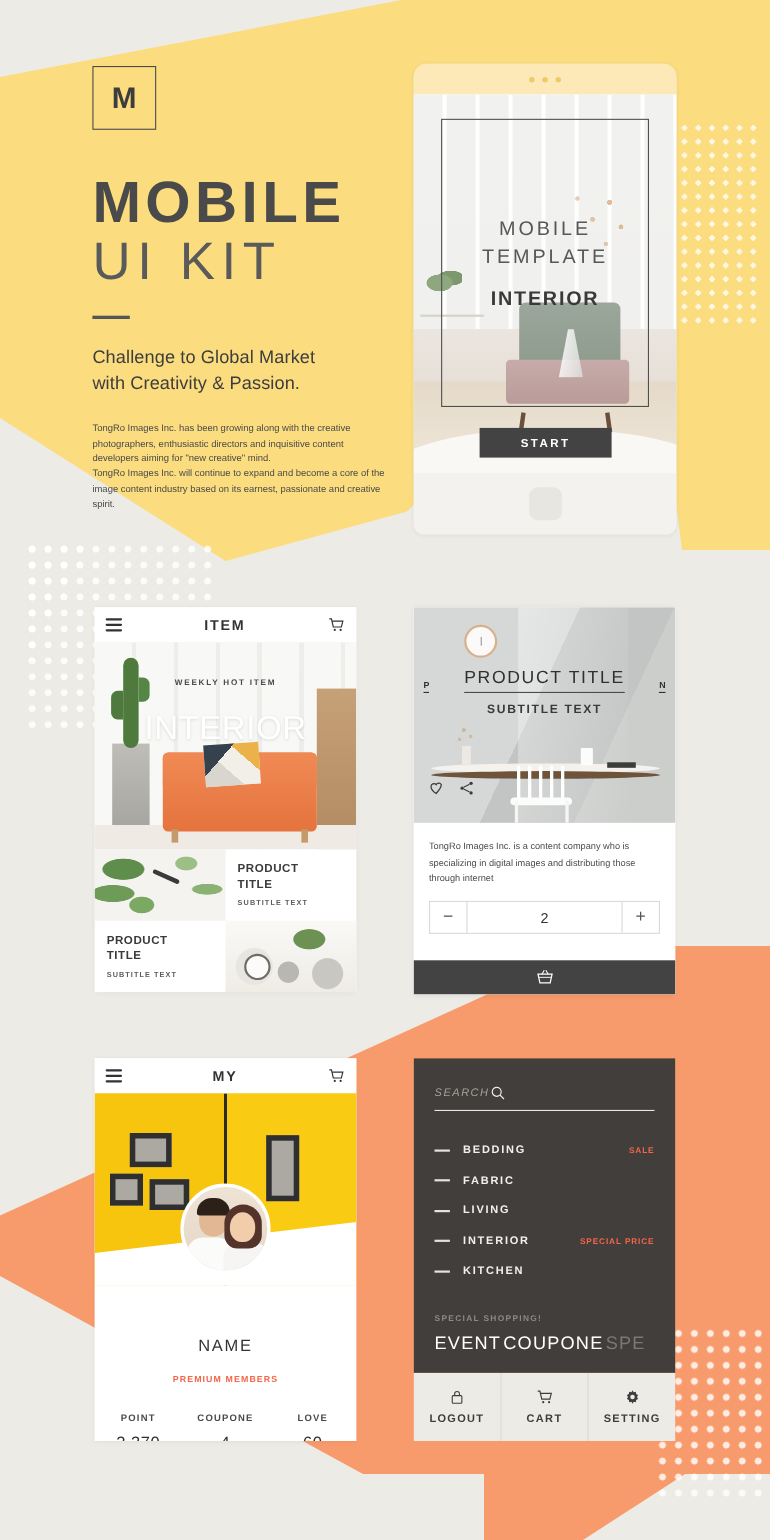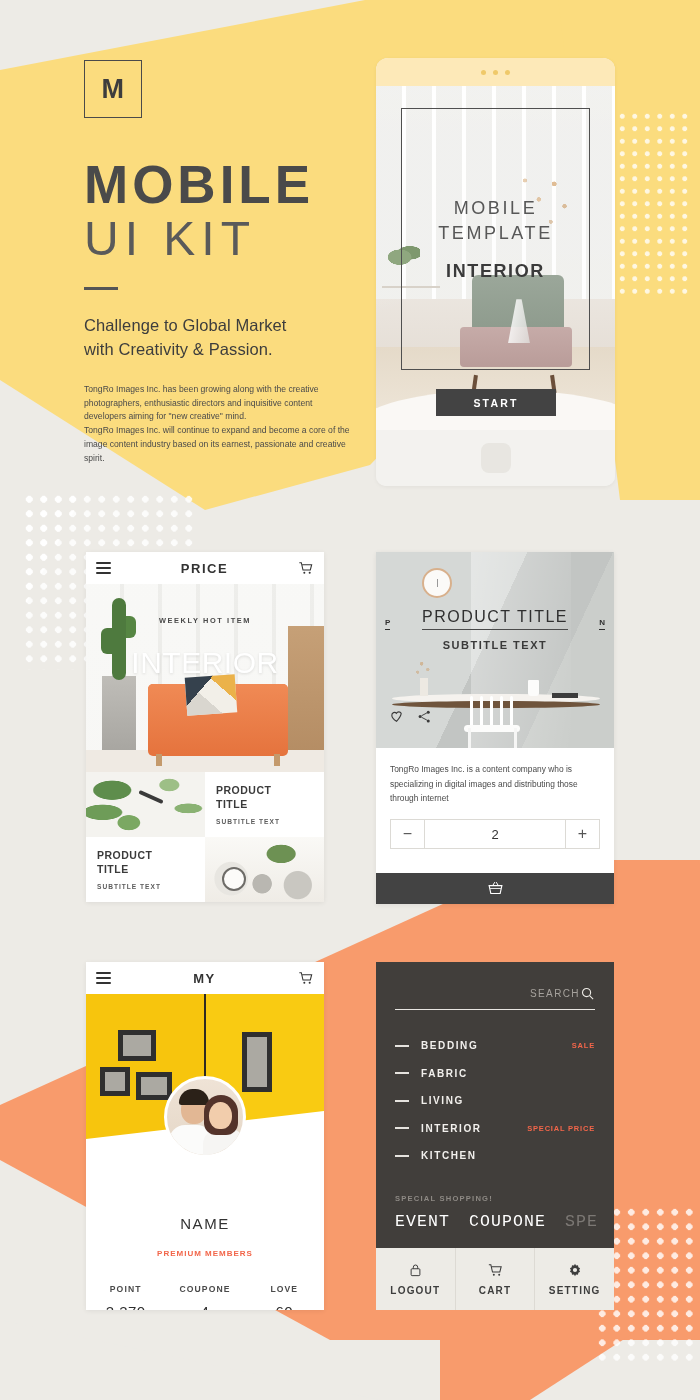--- a/index.html
+++ b/index.html
@@ -323,30 +323,30 @@
   .my-name { margin-top:46px; text-align:center; font-size:15px; letter-spacing:1.6px; color:#333; }
   .my-badge { margin-top:17px; text-align:center; font-size:8px; font-weight:bold; letter-spacing:1px; color:#F2664A; }
   .stats { margin-top:26px; display:flex; }
   .stat { flex:1; text-align:center; }
   .stat-label { font-size:8.6px; font-weight:bold; letter-spacing:1.1px; color:#4A4A4A; }
   .stat-value { margin-top:9px; font-size:15px; color:#2E2E2E; letter-spacing:0.5px; }
 
   
   .s-menu { left:376px; top:962px; width:238px; height:348px; background:transparent; box-shadow:none; }
   .menu-dark { height:286px; background:#413E3B; padding:24px 19px 0; position:relative; }
-  .search-row { display:flex; align-items:center; justify-content:flex-end;
-    border-bottom:1.6px solid #E8E6E2; padding-bottom:8px; }
+  .search-row { display:flex; align-items:center; justify-content:flex-start;
+    border-bottom:1.6px solid #E8E6E2; padding-bottom:8px;font-style:italic; }
   .search-ph { font-size:10px; letter-spacing:1.4px; color:#A6A29D; }
   .menu-list { margin-top:22px; }
   .menu-item { display:flex; align-items:center; height:27.5px; }
   .m-dash { width:14px; height:1.8px; background:#E6E3DF; margin-right:12px; flex:none; }
   .m-label { font-size:10px; font-weight:bold; letter-spacing:1.6px; color:#F2F0ED; }
   .m-tag { margin-left:auto; font-size:7.5px; font-weight:bold; letter-spacing:0.8px; color:#F2664A;text-align:right; }
   .special-label { margin-top:24px; font-size:7.6px; letter-spacing:1.2px; color:#8D8984; font-weight:bold; }
-  .special-links { margin-top:9px; display:flex; gap:19px; font-size:16.5px; letter-spacing:1.1px; color:#fff; white-space:nowrap;font-family:Liberation Mono, monospace; }
+  .special-links { margin-top:9px; display:flex; gap:2px; font-size:16.5px; letter-spacing:1.1px; color:#fff; white-space:nowrap; }
   .special-links span:last-child { color:#7C7874; }
   .menu-tabs { height:62px; background:#EDEBE6; display:flex; }
   .mtab { flex:1; display:flex; flex-direction:column; align-items:center; justify-content:center; gap:7px;
     border-right:1px solid #DDDAD4; }
   .mtab:last-child { border-right:none; }
   .mtab-label { font-size:10px; font-weight:bold; letter-spacing:1.2px; color:#3D3D3D; }
 </style>
 </head>
 <body>
 
@@ -408,21 +408,21 @@
   </div>
 </div>
 
 <div class="screen s-home">
   <div class="appbar">
     <div class="hamburger">
         <i></i>
         <i></i>
         <i></i>
       </div>
-    <div class="appbar-title">PRICE</div>
+    <div class="appbar-title">ITEM</div>
     <svg class="cart-ico" viewBox="0 0 24 24">
       <path d="M2 4h3l2.5 11h11l2-8H6.5" fill="none" stroke="#333" stroke-width="1.6"></path>
       <circle cx="9.5" cy="19" r="1.5" fill="#333"></circle>
         <circle cx="17.5" cy="19" r="1.5" fill="#333"></circle>
     </svg>
   </div>
 
   <div class="hero-banner">
     <div class="hb-wall"></div>
     <div class="hb-cabinet"></div>

